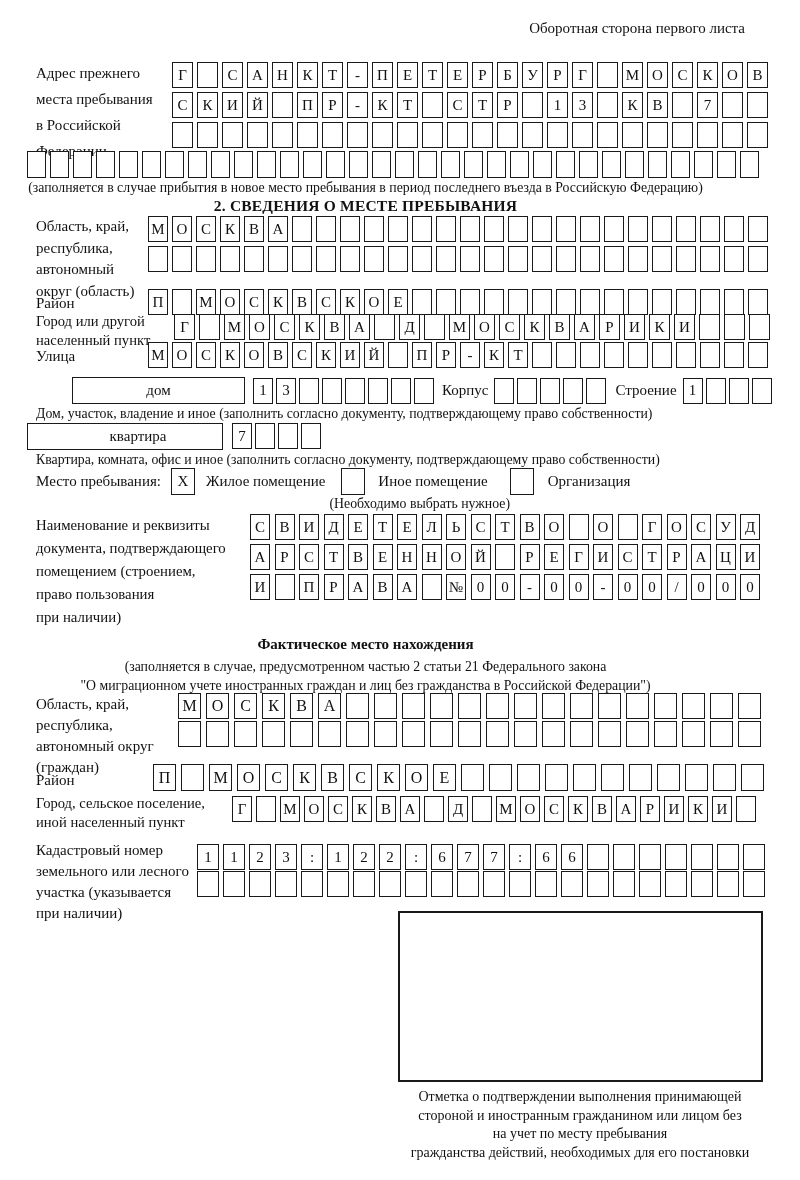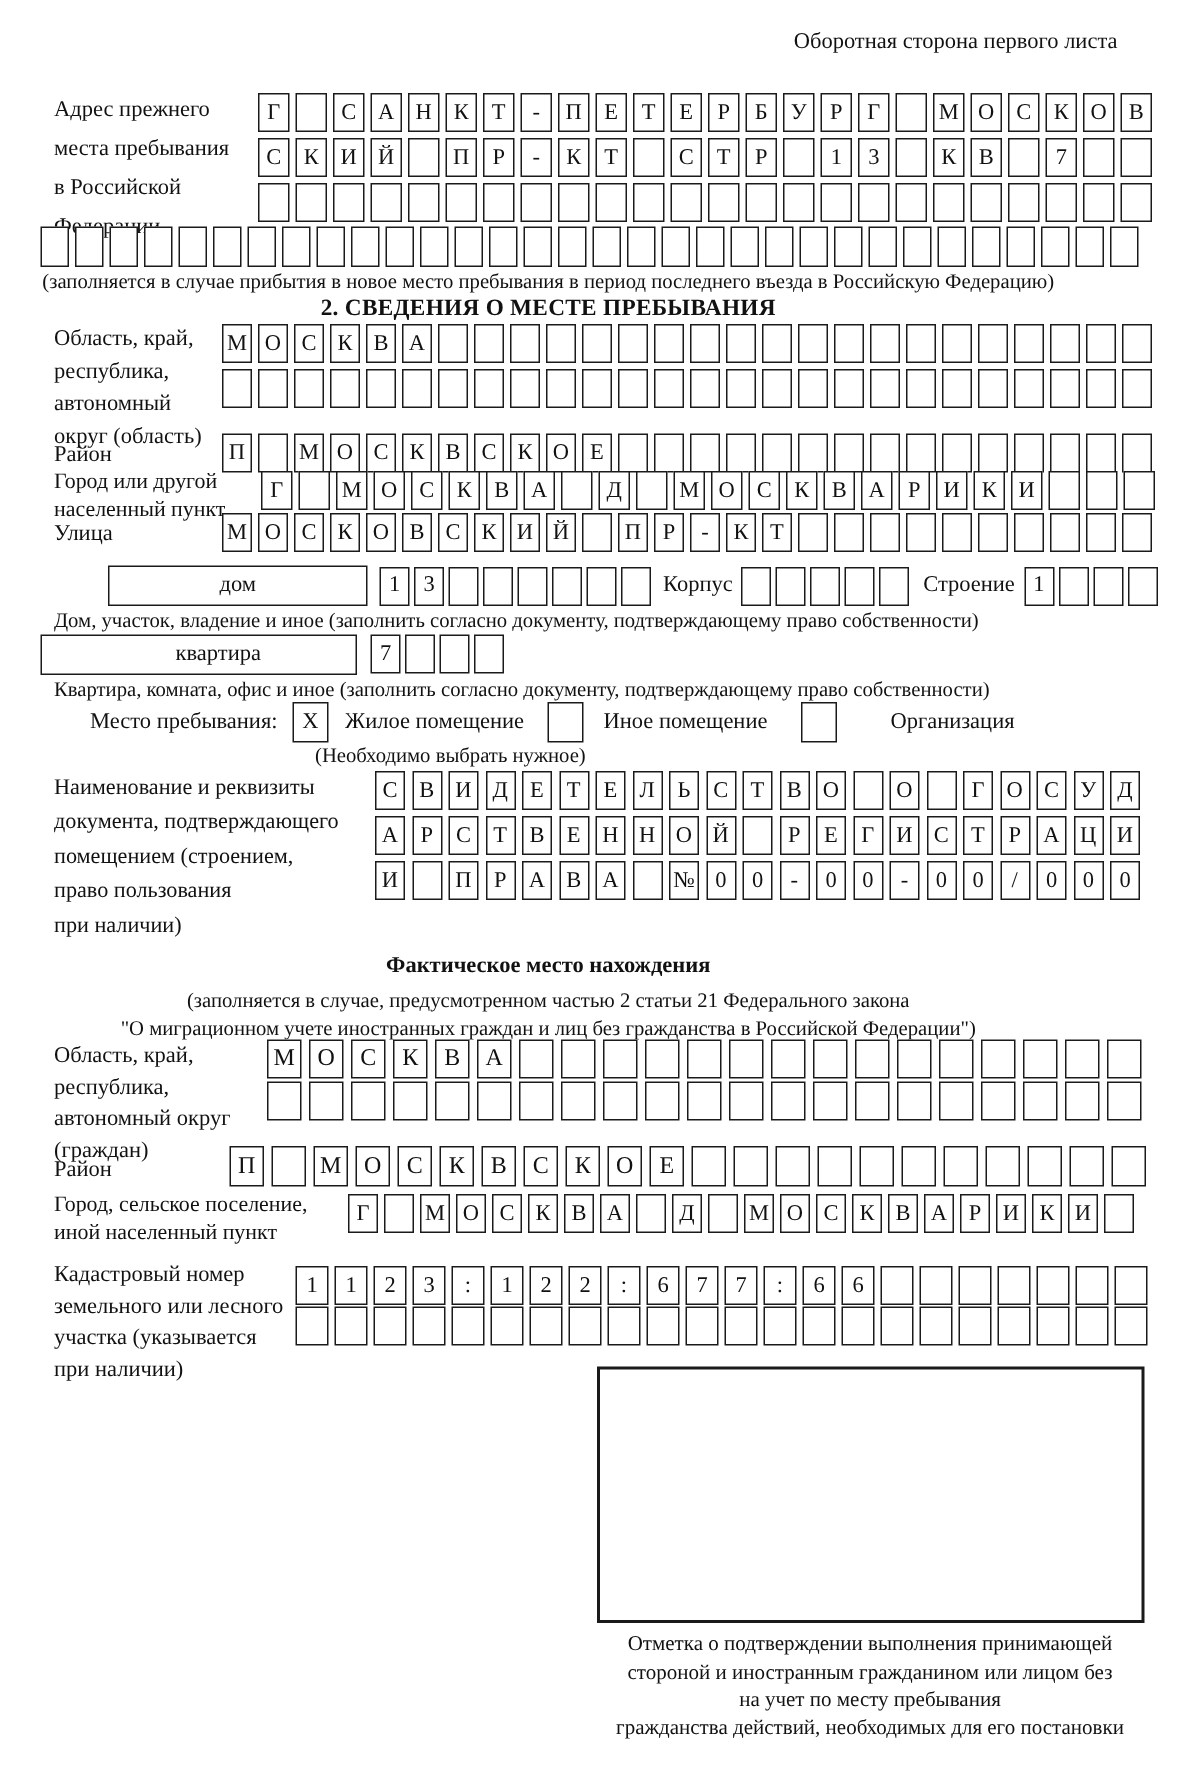--- a/index.html
+++ b/index.html
@@ -27,21 +27,21 @@
   .r-city2{gap:4px}   .r-city2 .cell{width:20px;height:26px}
   .r-cad{gap:4px}     .r-cad .cell{width:22px;height:26px}
   .center{width:731px;left:0;text-align:center;}
   .note{font-size:13.8px;color:#111;}
   .title{font-weight:bold;font-size:15.5px;letter-spacing:.2px;}
   .wbox{
     box-sizing:border-box;border:1.7px solid #1a1a1a;height:27px;
     display:inline-flex;align-items:center;justify-content:center;
     font-size:15px;flex:0 0 auto;
   }
-  .inline-lbl{font-size:15px;line-height:27px;white-space:nowrap;margin-left:24px;}
+  .inline-lbl{font-size:15px;line-height:27px;white-space:nowrap;}
   .cbox{
     box-sizing:border-box;border:1.7px solid #1a1a1a;width:24px;height:27px;
     display:inline-flex;align-items:center;justify-content:center;font-size:15px;flex:0 0 auto;
   }
   .stamp{box-sizing:border-box;border:2px solid #1a1a1a;background:#fff;}
 </style>
 </head>
 <body>
 
 <div id="form-page">
@@ -348,40 +348,40 @@
     <span class="cells r-house" style="margin-left:6px;">
         <span class="cell">1</span>
         <span class="cell"></span>
         <span class="cell"></span>
         <span class="cell"></span>
       </span>
   </div>
   <div class="abs note" style="left:36px;top:406px;">Дом, участок, владение и иное (заполнить согласно документу, подтверждающему право собственности)</div>
 
   <div class="abs" style="left:27px;top:423px;display:flex;align-items:flex-start;">
-    <span class="wbox" style="width:211px;padding-left:26px;">квартира</span>
+    <span class="wbox" style="width:196px;padding-left:26px;">квартира</span>
     <span class="cells r-house" style="margin-left:9px;">
         <span class="cell">7</span>
         <span class="cell"></span>
         <span class="cell"></span>
         <span class="cell"></span>
       </span>
   </div>
   <div class="abs note" style="left:36px;top:452px;">Квартира, комната, офис и иное (заполнить согласно документу, подтверждающему право собственности)</div>
 
   <div class="abs" style="left:36px;top:468px;display:flex;align-items:center;">
     <span class="inline-lbl">Место пребывания:</span>
     <span class="cbox" style="margin-left:10px;">X</span>
     <span class="inline-lbl" style="margin-left:11px;">Жилое помещение</span>
     <span class="cbox" style="margin-left:16px;"></span>
     <span class="inline-lbl" style="margin-left:13px;">Иное помещение</span>
     <span class="cbox" style="margin-left:22px;"></span>
-    <span class="inline-lbl" style="margin-left:36px;">Организация</span>
+    <span class="inline-lbl" style="margin-left:14px;">Организация</span>
   </div>
-  <div class="abs note" style="left:210px;top:496px;width:300px;text-align:left;">(Необходимо выбрать нужное)</div>
+  <div class="abs note" style="left:210px;top:496px;width:300px;text-align:right;">(Необходимо выбрать нужное)</div>
 
   <div class="abs lbl" style="left:36px;top:514px;line-height:23px;font-size:14.8px;">
       <div class="ln">Наименование и реквизиты</div>
       <div class="ln">документа, подтверждающего</div>
       <div class="ln">помещением (строением,</div>
       <div class="ln">право пользования</div>
       <div class="ln">при наличии)</div>
     </div>
   <div class="abs cells r-doc" style="left:250px;top:514px;">
       <span class="cell">С</span>

